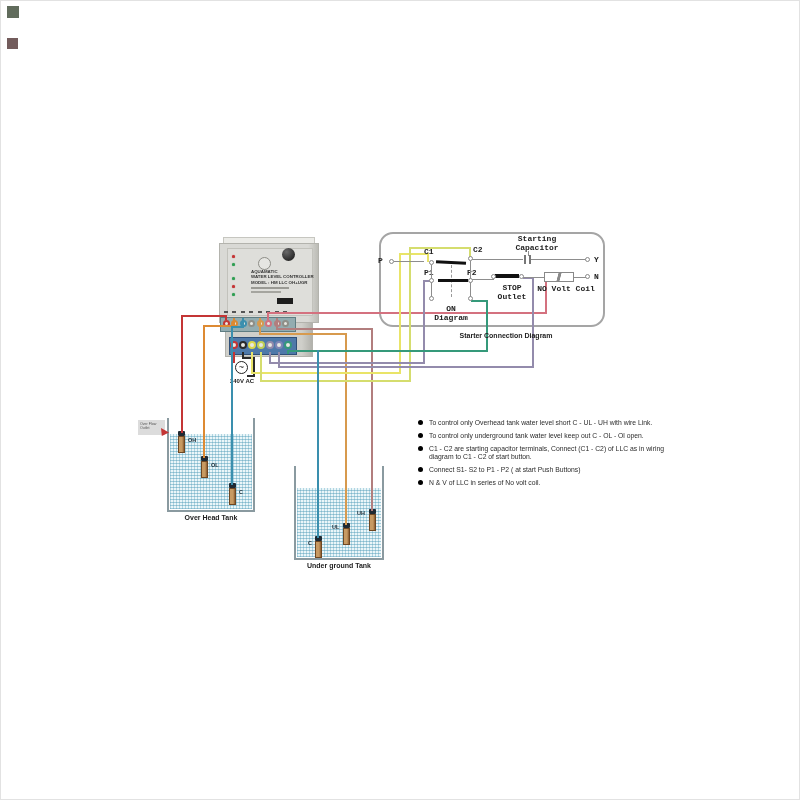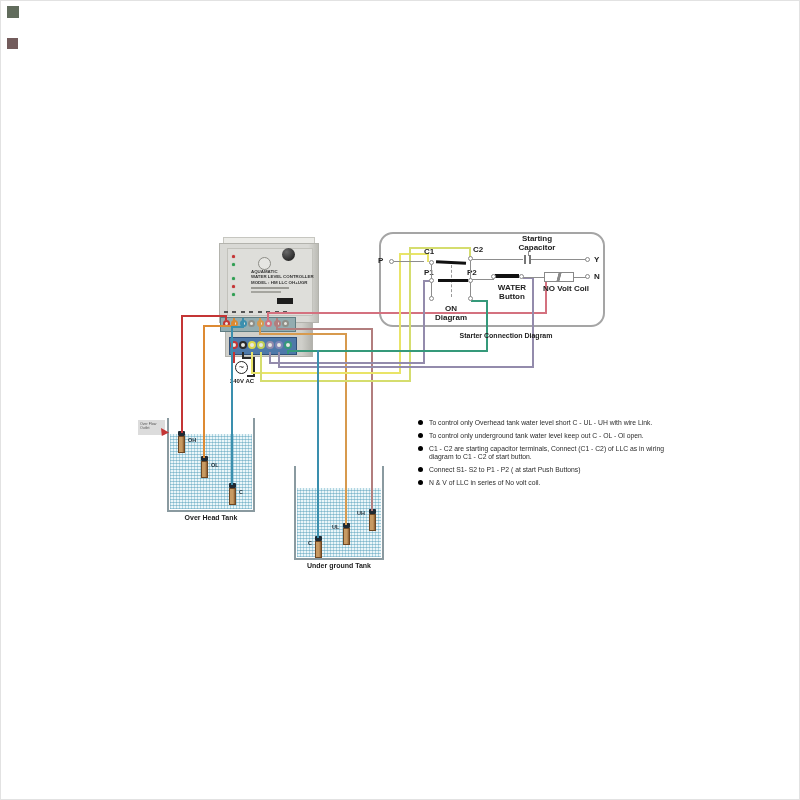--- a/index.html
+++ b/index.html
@@ -8,21 +8,21 @@
   .abs{position:absolute;}
   .lbl{position:absolute;color:#222;}
   .b{font-weight:bold;}
   .gray-line{position:absolute;background:#8d8d8d;}
   .circ{position:absolute;width:5px;height:5px;border:1px solid #888;border-radius:50%;background:#fff;box-sizing:border-box;z-index:9;}
   .bar{position:absolute;background:#111;z-index:9;}
   .micro{position:absolute;font-size:8px;transform:scale(.45);transform-origin:0 0;white-space:nowrap;color:#444;}
   .micro2{position:absolute;font-size:8px;transform:scale(.55);transform-origin:0 0;white-space:nowrap;color:#333;font-weight:bold;}
   
   #starter-box{position:absolute;left:378px;top:231px;width:226px;height:95px;border:2px solid #a5a5a5;border-radius:14px;background:#fff;z-index:4;box-sizing:border-box;}
-  .st-lbl{position:absolute;font-size:8px;font-weight:bold;color:#222;z-index:9;}
+  .st-lbl{position:absolute;font-size:8px;font-weight:bold;color:#222;z-index:9;font-family:Liberation Mono, monospace;}
   
   #ctrl-top{position:absolute;left:222px;top:236px;width:90px;height:8px;background:#ebebe7;border:1px solid #c6c6c0;z-index:7;}
   #ctrl-body{position:absolute;left:218px;top:242px;width:98px;height:78px;background:linear-gradient(90deg,#d9d9d5 0 90%,#bcbcb6);border:1px solid #b3b3ad;z-index:7;}
   #ctrl-face{position:absolute;left:226px;top:247px;width:84px;height:66px;background:#dededa;border:1px solid #c2c2bc;z-index:7;}
   #ctrl-base{position:absolute;left:224px;top:320px;width:86px;height:34px;background:linear-gradient(90deg,#cfcfca 0 88%,#b2b2ac);border:1px solid #b3b3ad;z-index:6;}
   #strip-upper{position:absolute;left:219px;top:316px;width:74px;height:13px;background:#93acb0;border:1px solid #5f7d82;z-index:7;}
   #strip-lower{position:absolute;left:228px;top:336px;width:66px;height:16px;background:#4e79a9;border:1px solid #2f4f78;z-index:7;}
   .term{position:absolute;border-radius:50%;box-sizing:border-box;background:#e8e8e2;z-index:8;}
   .led{position:absolute;width:3px;height:3px;border-radius:50%;z-index:8;}
   .wire{position:absolute;z-index:8;}
@@ -59,21 +59,21 @@
   <div class="lbl b" style="left:430px;top:331px;width:150px;text-align:center;font-size:7px;z-index:9;">Starter Connection Diagram</div>
 
   <div class="st-lbl" style="left:377px;top:255px;">P</div>
   <div class="st-lbl" style="left:423px;top:246px;">C1</div>
   <div class="st-lbl" style="left:472px;top:244px;">C2</div>
   <div class="st-lbl" style="left:423px;top:267px;">P1</div>
   <div class="st-lbl" style="left:466px;top:267px;">P2</div>
   <div class="st-lbl" style="left:593px;top:254px;">Y</div>
   <div class="st-lbl" style="left:593px;top:271px;">N</div>
   <div class="st-lbl" style="left:507px;top:234px;width:58px;text-align:center;line-height:1.1;">Starting Capacitor</div>
-  <div class="st-lbl" style="left:492px;top:282px;width:38px;text-align:center;line-height:1.15;">WATER Button</div>
+  <div class="st-lbl" style="left:492px;top:282px;width:38px;text-align:center;line-height:1.15;">STOP Outlet</div>
   <div class="st-lbl" style="left:430px;top:303px;width:40px;text-align:center;line-height:1.15;">ON Diagram</div>
   <div class="st-lbl" style="left:536px;top:283px;width:58px;text-align:center;">NO Volt Coil</div>
 
   <div class="gray-line" style="left:393px;top:260px;width:30px;height:1px;z-index:9;"></div>
   <div class="gray-line" style="left:430px;top:264px;width:1px;height:33px;z-index:9;"></div>
   <div class="gray-line" style="left:469px;top:260px;width:1px;height:37px;z-index:9;"></div>
   <div class="gray-line" style="left:471px;top:278px;width:22px;height:1px;z-index:9;"></div>
   <div class="gray-line" style="left:522px;top:276px;width:21px;height:1px;z-index:9;"></div>
   <div class="gray-line" style="left:573px;top:276px;width:13px;height:1px;z-index:9;"></div>
   <div class="gray-line" style="left:471px;top:258px;width:51px;height:1px;z-index:9;"></div>

